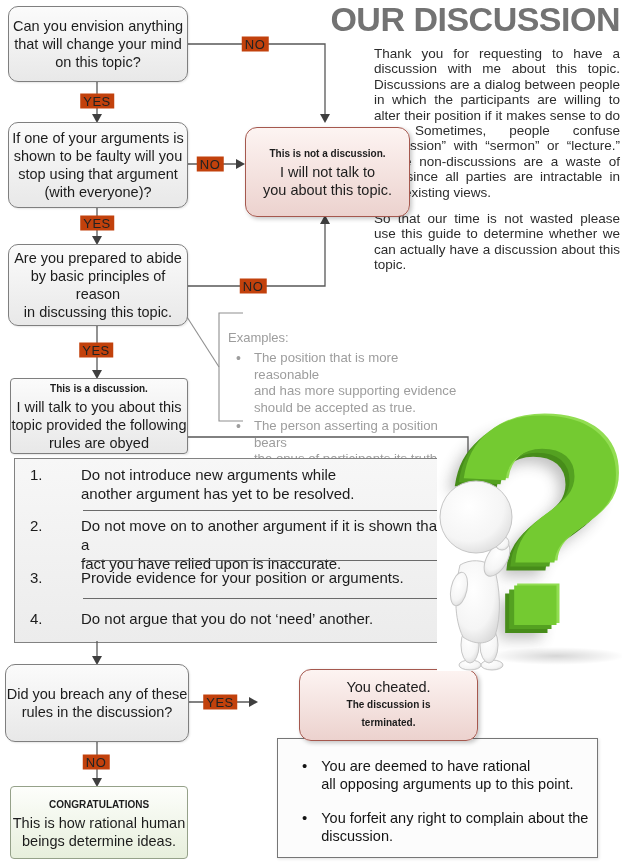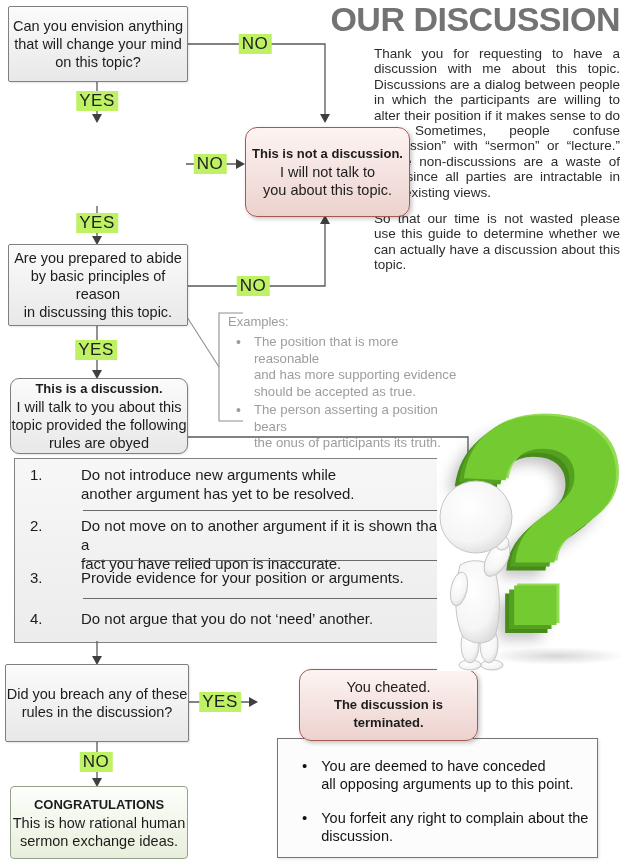--- a/index.html
+++ b/index.html
@@ -14,43 +14,43 @@
   }
   .intro{
     position:absolute;left:374px;top:46px;width:246px;font-size:13.5px;
     line-height:15.4px;text-align:justify;color:#2c2c2c;z-index:6;
   }
   .intro p{margin:0 0 11px 0;}
   
   .bx{position:absolute;display:flex;flex-direction:column;align-items:center;justify-content:center;
       text-align:center;font-size:14.5px;line-height:18px;z-index:10;}
   .gbox{background:linear-gradient(180deg,#fbfbfb,#e8e8e8);border:1px solid #7f7f7f;
-        border-radius:2px;box-shadow:1px 1px 2px rgba(0,0,0,.10);}
+        border-radius:10px;box-shadow:1px 1px 2px rgba(0,0,0,.10);}
   .rbox{background:linear-gradient(180deg,#fdf4f2,#ecd2ce);border:1.5px solid #a5584e;
         border-radius:12px;box-shadow:2px 2px 4px rgba(0,0,0,.22);}
-  .bx b{font-size:13px;}
+  .bx b{font-size:10px;}
   #box-q1{left:8px;top:6px;width:178px;height:74px;}
   #box-q2{left:8px;top:122px;width:178px;height:84px;}
   #box-red1{left:245px;top:127px;width:163px;height:88px;}
   #box-q3{left:8px;top:244px;width:178px;height:80px;}
-  #box-disc{left:10px;top:378px;width:176px;height:74px;border-radius:9px;}
+  #box-disc{left:10px;top:378px;width:176px;height:74px;border-radius:4px;}
   #box-breach{left:5px;top:664px;width:182px;height:76px;}
   #box-red2{left:258px;top:669px;width:177px;height:70px;z-index:12;margin-left:41px;}
   #box-congrats{left:10px;top:786px;width:176px;height:71px;
     background:linear-gradient(180deg,#fdfefb,#e7efdc);border:1px solid #95a189;border-radius:4px;}
   .ln{display:block;}
   
   #flow-svg{position:absolute;left:0;top:0;z-index:5;pointer-events:none;}
   .flabel{
-    position:absolute;transform:translate(-50%,-50%);background:#bef264;
-    padding:0 3px;font-size:17px;letter-spacing:.5px;color:#222;z-index:15;
+    position:absolute;transform:translate(-50%,-50%);background:#c2410c;
+    padding:0 3px;font-size:13px;letter-spacing:.5px;color:#222;z-index:15;
   }
   
   #examples{position:absolute;left:226px;top:314px;width:240px;color:#9d9d9d;z-index:3;}
-  .ex-head{font-size:13px;margin:0 0 5px 2px;}
+  .ex-head{font-size:13px;margin:16px 0 5px 2px;}
   .ex-item{display:flex;gap:13px;font-size:13.2px;line-height:16.5px;margin:2px 0 2px 10px;}
   .ex-item .blt{font-size:14px;line-height:16px;}
   
   #rules-box{position:absolute;left:14px;top:458px;width:452px;height:183px;z-index:4;
     background:linear-gradient(180deg,#f7f7f7,#ececec);border:1px solid #828282;}
   .rule-row{position:absolute;left:0;right:0;font-size:15px;line-height:19px;}
   .rule-num{position:absolute;left:15px;width:34px;}
   .rule-text{margin-left:66px;margin-right:14px;}
   .rule-sep{position:absolute;left:68px;right:10px;height:1px;background:#6a6a6a;}
   
@@ -122,20 +122,28 @@
     <p>So that our time is not wasted please use this guide to determine whether we can actually have a discussion about this topic.</p>
   </div>
 
   <div id="box-q1" class="bx gbox">
     <div>
         <span class="ln">Can you envision anything</span>
         <span class="ln">that will change your mind</span>
         <span class="ln">on this topic?</span>
       </div>
   </div>
+  <div id="box-q2" class="bx gbox">
+    <div>
+        <span class="ln">If one of your arguments is</span>
+        <span class="ln">shown to be faulty will you</span>
+        <span class="ln">stop using that argument</span>
+        <span class="ln">(with everyone)?</span>
+      </div>
+  </div>
   <div id="box-red1" class="bx rbox">
     <b>This is not a discussion.</b>
     <div>
         <span class="ln">I will not talk to</span>
         <span class="ln">you about this topic.</span>
       </div>
   </div>
   <div id="box-q3" class="bx gbox">
     <div>
         <span class="ln">Are you prepared to abide</span>
@@ -161,21 +169,21 @@
     <div>You cheated.</div>
     <b>
         <span class="ln">The discussion is</span>
         <span class="ln">terminated.</span>
       </b>
   </div>
   <div id="box-congrats" class="bx">
     <b>CONGRATULATIONS</b>
     <div>
         <span class="ln">This is how rational human</span>
-        <span class="ln">sermon exchange ideas.</span>
+        <span class="ln">beings determine ideas.</span>
       </div>
   </div>
 
   <div id="examples">
     <div class="ex-head">Examples:</div>
     <div class="ex-item">
       <span class="blt">•</span>
       <span>
           <span class="ln">The position that is more reasonable</span>
           <span class="ln">and has more supporting evidence</span>
@@ -220,21 +228,21 @@
       <div class="rule-text">
           <span class="ln">Do not argue that you do not ‘need’ another.</span>
         </div>
     </div>
   </div>
 
   <div id="cons-box">
     <div class="cons-item" style="top:18px">
       <span class="blt">•</span>
       <span>
-          <span class="ln">You are deemed to have conceded</span>
+          <span class="ln">You are deemed to have rational</span>
           <span class="ln">all opposing arguments up to this point.</span>
         </span>
     </div>
     <div class="cons-item" style="top:70px">
       <span class="blt">•</span>
       <span>
           <span class="ln">You forfeit any right to complain about the</span>
           <span class="ln">discussion.</span>
         </span>
     </div>

